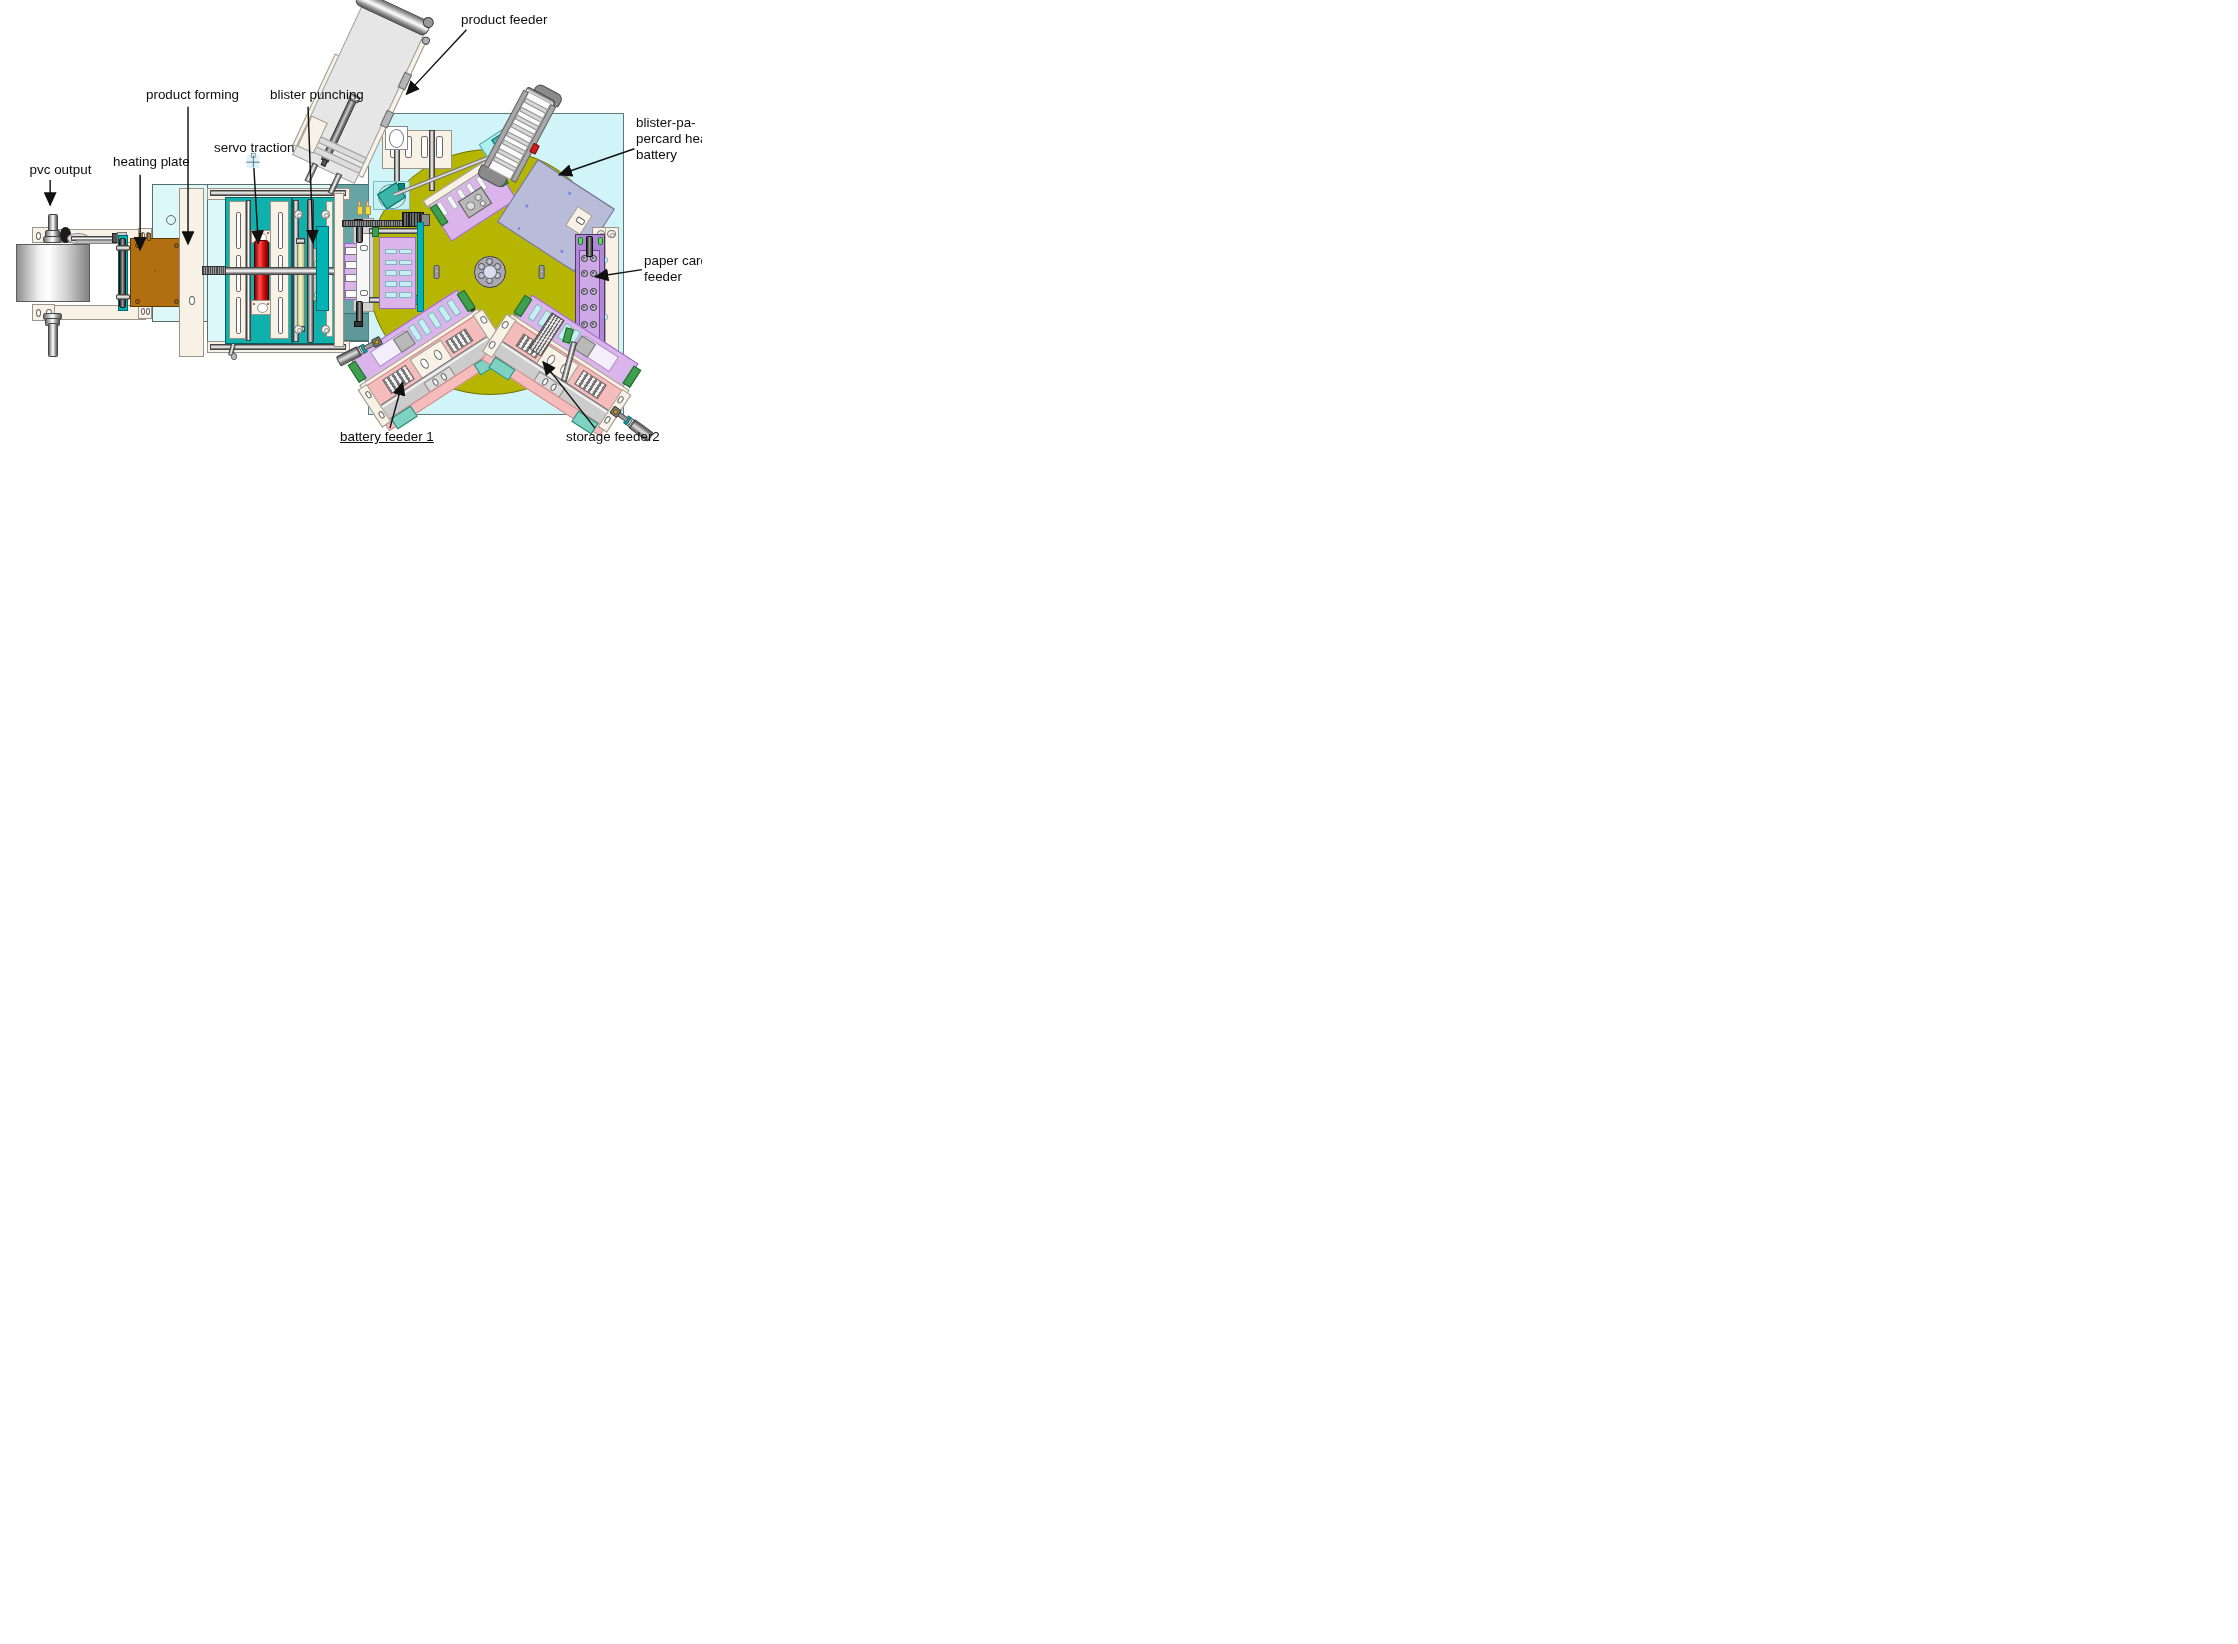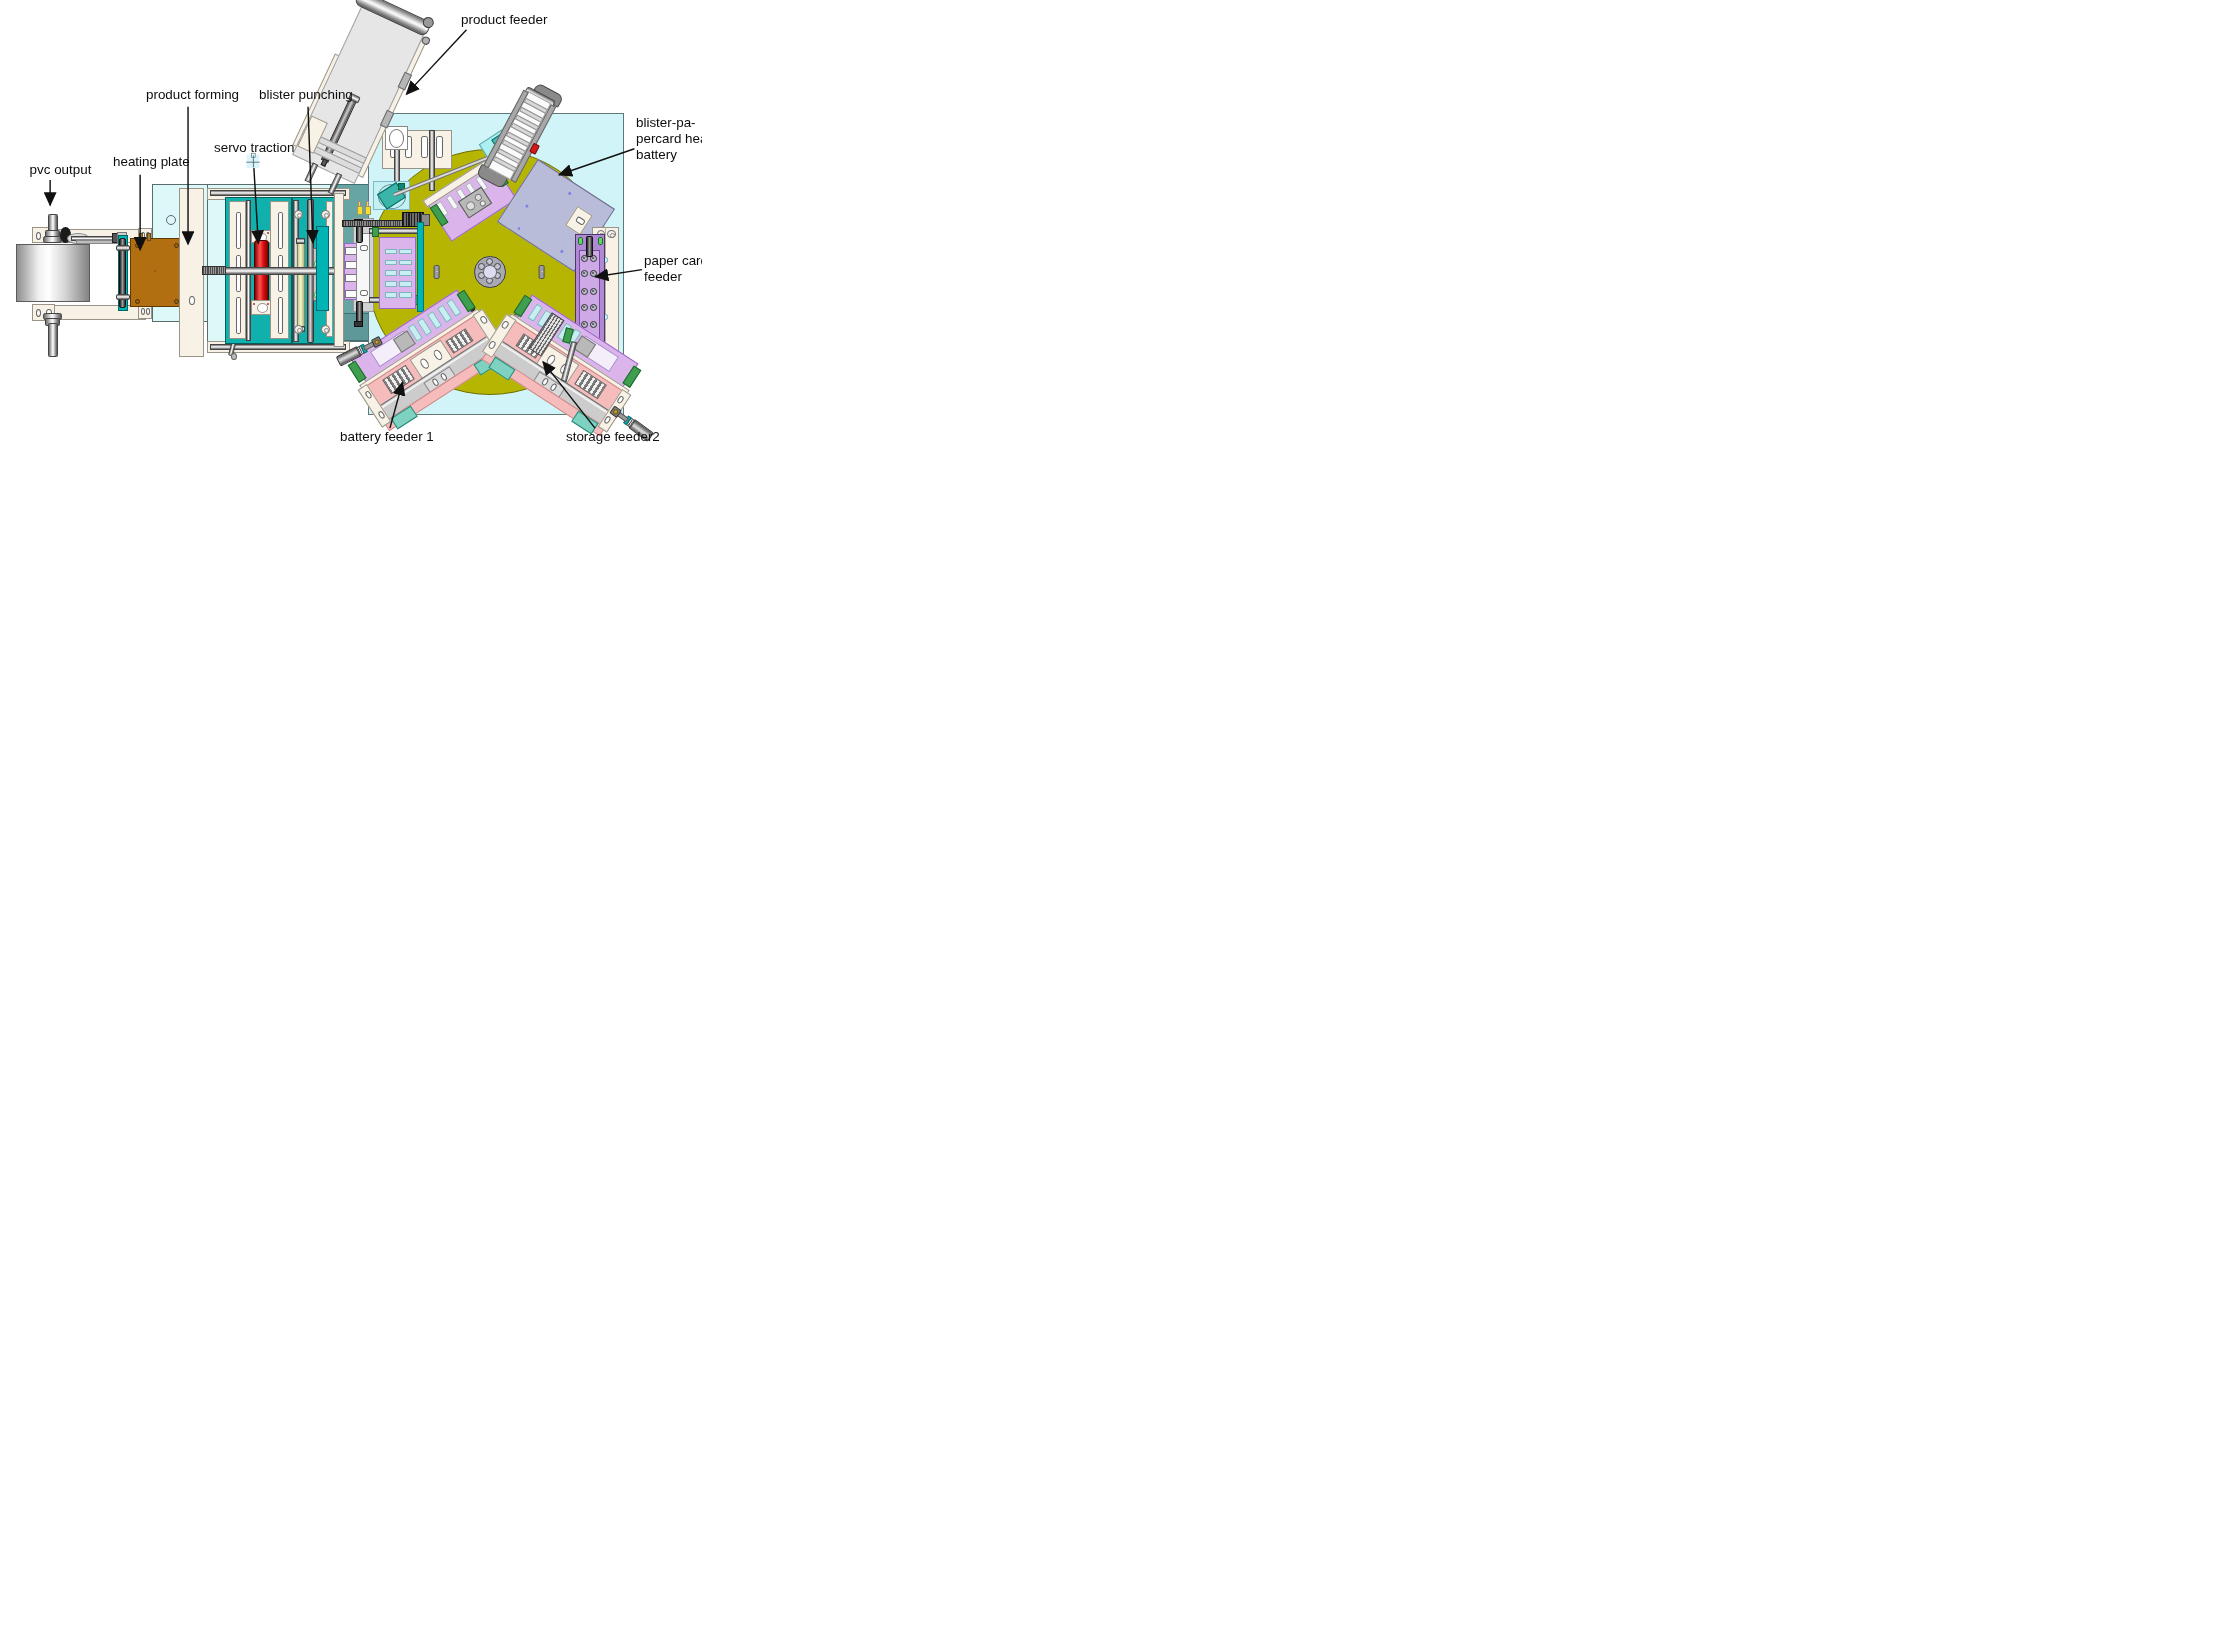--- a/index.html
+++ b/index.html
@@ -466,28 +466,28 @@
       <line x1="566" y1="347" x2="566" y2="373" stroke="#55707a" stroke-width="2"></line>
       <line x1="550" y1="362" x2="580" y2="362" stroke="#55707a" stroke-width="2"></line>
       <rect x="562" y="342" width="8" height="9" fill="none" stroke="#55707a" stroke-width="1.5"></rect>
     </g>
   </svg>
 
   <div class="lbl" style="left:29.6px;top:162px;">pvc output</div>
   <div class="lbl" style="left:113px;top:154px;">heating plate</div>
   <div class="lbl" style="left:146px;top:87px;">product forming</div>
   <div class="lbl" style="left:214px;top:140px;">servo traction</div>
-  <div class="lbl" style="left:259px;top:87px;">blister punching</div>
+  <div class="lbl" style="left:270px;top:87px;">blister punching</div>
   <div class="lbl" style="left:461px;top:11.6px;">product feeder</div>
   <div class="lbl" style="left:636px;top:115px;">
     <div>blister-pa-</div>
     <div>percard heat</div>
     <div>battery</div>
   </div>
   <div class="lbl" style="left:644px;top:253px;">
     <div>paper card</div>
     <div>feeder</div>
   </div>
-  <div class="lbl" style="left:340px;top:429px;">battery feeder 1</div>
+  <div class="lbl" style="left:340px;top:429px;text-decoration:underline;">battery feeder 1</div>
   <div class="lbl" style="left:566px;top:429px;">storage feeder2</div>
 
 </div>
 
 
 </body></html>

